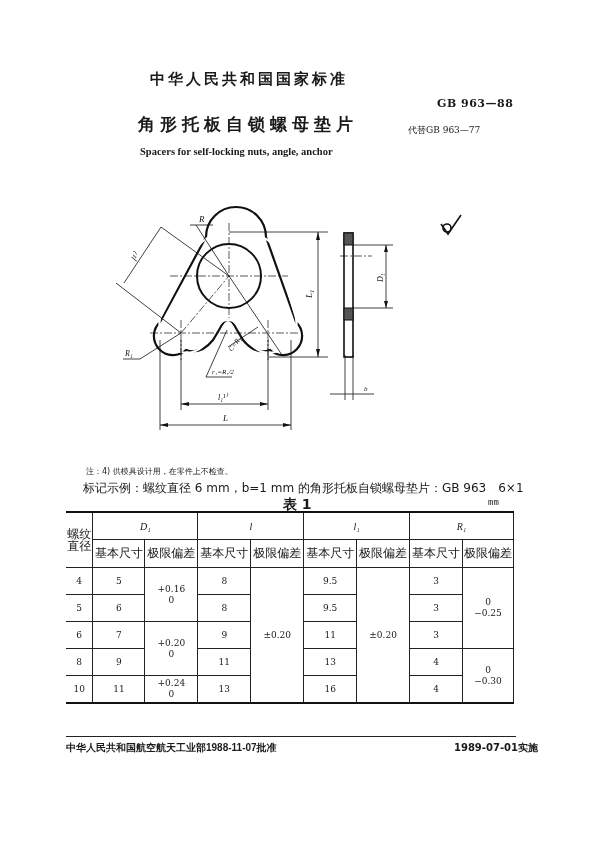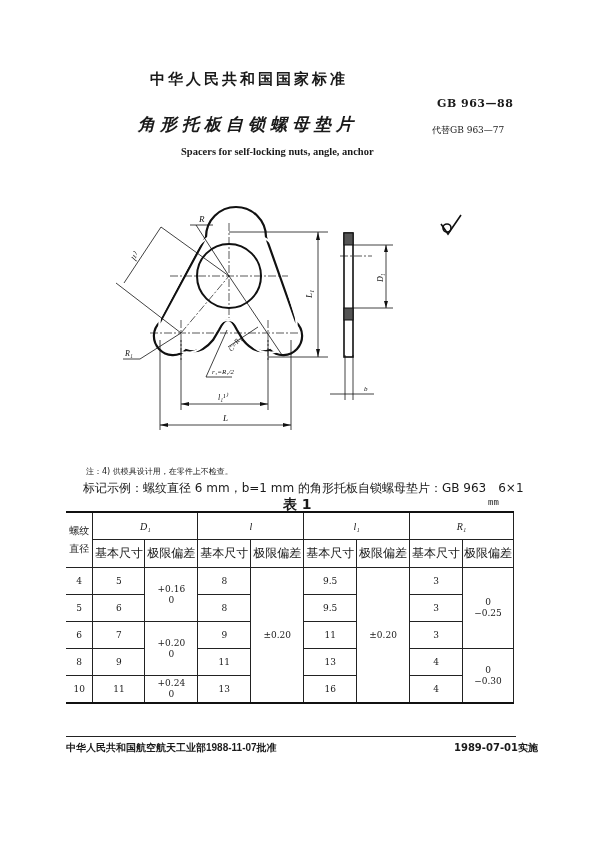--- a/index.html
+++ b/index.html
@@ -1,23 +1,23 @@
 <!DOCTYPE html>
 <html><head>
 <meta charset="utf-8">
 <style>
   html, body { margin: 0; padding: 0; background: #ffffff; }
   body { width: 600px; height: 849px; position: relative; overflow: hidden;
          font-family: "DejaVu Serif", serif; color: #1a1a1a; }
   .abs { position: absolute; }
   .std-name { left: 150px; top: 70px; font-family: "DejaVu Sans", sans-serif; font-weight: bold; font-size: 15px; letter-spacing: 3px; }
   .gb-code { left: 408px; top: 97px; font-size: 11px; font-weight: bold; letter-spacing: 0.5px; margin-left: 29px; }
-  .title-cn { left: 138px; top: 113px; font-family: "DejaVu Sans", sans-serif; font-weight: bold; font-size: 17px; letter-spacing: 5px; font-style: italic; }
-  .replaces { left: 432px; top: 124px; font-size: 9px; }
-  .title-en { left: 140px; top: 146px; font-family: "Liberation Serif", serif; font-weight: bold; font-size: 10.5px; margin-left: 41px; }
+  .title-cn { left: 138px; top: 113px; font-family: "DejaVu Sans", sans-serif; font-weight: bold; font-size: 17px; letter-spacing: 5px; }
+  .replaces { left: 408px; top: 124px; font-size: 9px; }
+  .title-en { left: 140px; top: 146px; font-family: "Liberation Serif", serif; font-weight: bold; font-size: 10.5px; }
   .note { left: 86px; top: 466px; font-size: 8px; font-family: "DejaVu Sans", sans-serif; }
   .example { left: 83px; top: 480px; font-size: 12px; font-family: "DejaVu Sans", sans-serif; }
   .table-caption { left: 283px; top: 496px; font-size: 14px; font-weight: bold; font-family: "DejaVu Sans", sans-serif; }
   .unit { left: 488px; top: 498px; font-size: 9px; font-family: Liberation Mono, monospace; }
   table.spec { position: absolute; left: 66px; top: 511px; border-collapse: collapse; width: 448px;
                font-size: 9px; font-family: "DejaVu Sans", sans-serif; }
   table.spec td { border: 1px solid #222; text-align: center; vertical-align: middle; padding: 0; height: 26px; }
   table.spec tr.hdr1 td { height: 26px; }
   table.spec tr.hdr2 td { height: 27px; font-size: 12px; margin-top: 35px; }
   table.spec { border-top: 2px solid #111; border-bottom: 2px solid #111; }
@@ -150,21 +150,21 @@
       <col style="width:53px">
       <col style="width:53px">
       <col style="width:53px">
     <col style="width:53px">
       <col style="width:53px">
       <col style="width:53px">
       <col style="width:51px">
   </colgroup>
   <tbody>
       <tr class="hdr1">
-    <td rowspan="2" style="white-space:pre-line;line-height:18px;font-size:10px">螺纹
+    <td rowspan="2" style="white-space:pre-line;line-height:12px;font-size:12px">螺纹
 直径</td>
     <td colspan="2" class="sym">D₁</td>
     <td colspan="2" class="sym">l</td>
     <td colspan="2" class="sym">l₁</td>
     <td colspan="2" class="sym">R₁</td>
   </tr>
   <tr class="hdr2">
     <td>基本尺寸</td>
     <td>极限偏差</td>
     <td>基本尺寸</td>

